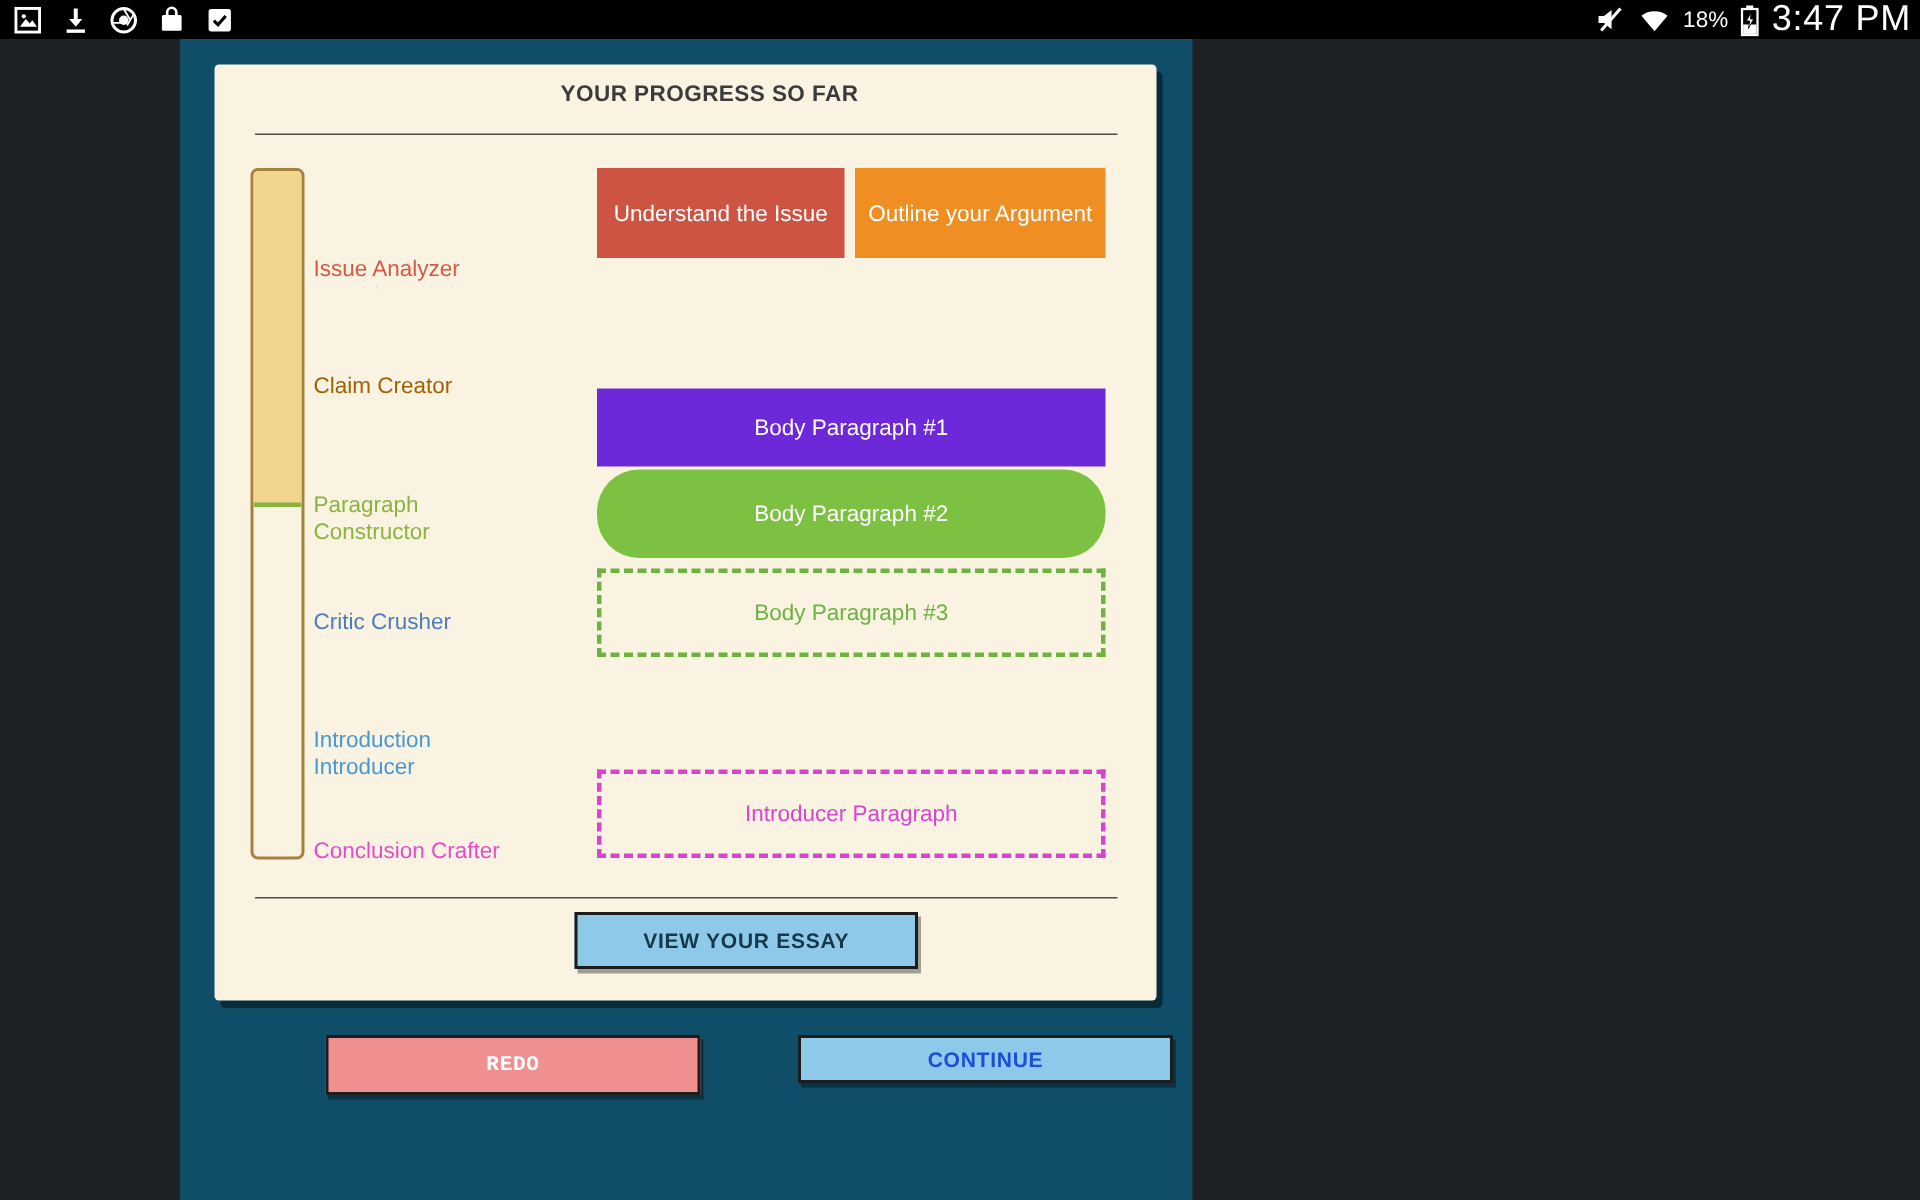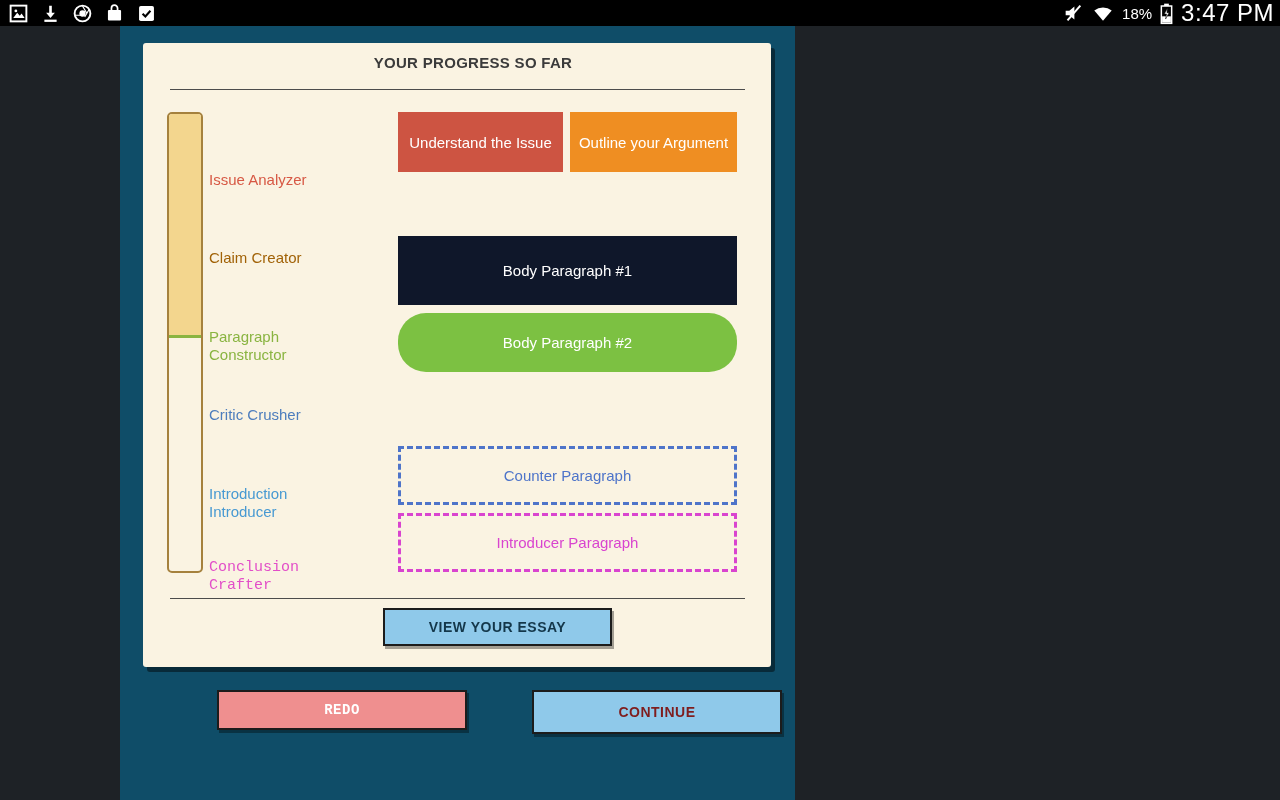--- a/index.html
+++ b/index.html
@@ -70,21 +70,21 @@
   .btn {
     position:absolute; border:2px solid #1c1c1c;
     font-family:inherit; font-weight:bold; font-size:14px;
     letter-spacing:0.5px; cursor:pointer;
     display:flex; align-items:center; justify-content:center;
     box-shadow:2px 3px 0 rgba(0,0,0,0.35);
     margin-left:40px;
   }
   .view-essay { left:200px; top:565px; width:229px; height:38px; background:#8fc9ea; color:#14374a; }
   .redo      { left:57px;  top:664px; width:250px; height:40px; background:#ef8f8f; color:#fff;font-family:Liberation Mono, monospace; }
-  .continue  { left:372px; top:664px; width:250px; height:44px; background:#8fc9ea; color:#7f1d1d; }
+  .continue  { left:372px; top:664px; width:250px; height:32px; background:#8fc9ea; color:#1d4ed8; }
 </style>
 </head>
 <body>
 
 <div class="status-bar">
   <div class="sb-left">
     <svg class="sb-icon" width="21" height="21" viewBox="0 0 24 24">
       <rect x="3" y="3" width="18" height="18" fill="none" stroke="#fff" stroke-width="2.2"></rect>
       <circle cx="9" cy="9" r="1.6" fill="#fff"></circle>
       <path d="M6 17l4.5-6 3 3.5 2-2.5 3.5 5z" fill="#fff"></path>
@@ -134,27 +134,27 @@
 
     <div class="meter" style="border-color: rgb(165, 129, 61);">
       <div class="meter-fill" style="height: 49%; background: rgb(243, 214, 142); border-bottom-color: rgb(138, 180, 65);"></div>
     </div>
 
     <div class="milestone" style="top: 128px; color: rgb(215, 88, 68);">Issue Analyzer</div>
     <div class="milestone" style="top: 206px; color: #a16207;">Claim Creator</div>
     <div class="milestone" style="top: 285px; color: rgb(138, 180, 65);">Paragraph Constructor</div>
     <div class="milestone" style="top: 363px; color: rgb(77, 125, 189);">Critic Crusher</div>
     <div class="milestone" style="top: 442px; color: rgb(71, 153, 210);">Introduction Introducer</div>
-    <div class="milestone" style="top: 516px; color: rgb(226, 78, 200); font-family: Liberation Mono, monospace;">Conclusion Crafter</div>
+    <div class="milestone" style="top: 516px; color: rgb(226, 78, 200);">Conclusion Crafter</div>
 
     <div class="step solid" style="top: 69px; height: 60px; width: 165px; background: rgb(205, 84, 66);">Understand the Issue</div>
     <div class="step solid" style="top: 69px; height: 60px; width: 167px; left: 427px; background: rgb(239, 142, 34);">Outline your Argument</div>
-    <div class="step solid" style="top: 193px; height: 69px; background: #0f172a;">Body Paragraph #1</div>
+    <div class="step solid" style="top: 216px; height: 52px; background: #6d28d9;">Body Paragraph #1</div>
     <div class="step solid" style="top: 270px; height: 59px; background: rgb(124, 193, 66); border-radius: 28px;">Body Paragraph #2</div>
-    <div class="step dashed" style="top: 403px; height: 59px; border-color: rgb(78, 116, 201); color: rgb(78, 116, 201);">Counter Paragraph</div>
+    <div class="step dashed" style="top: 336px; height: 59px; border-color: rgb(108, 179, 63); color: rgb(108, 179, 63);">Body Paragraph #3</div>
     <div class="step dashed" style="top: 470px; height: 59px; border-color: rgb(217, 68, 207); color: rgb(217, 68, 207);">Introducer Paragraph</div>
 
     <div class="hr hr-bottom"></div>
     <button class="btn view-essay">VIEW YOUR ESSAY</button>
   </div>
 
   <button class="btn redo">REDO</button>
   <button class="btn continue">CONTINUE</button>
 </div>
 

